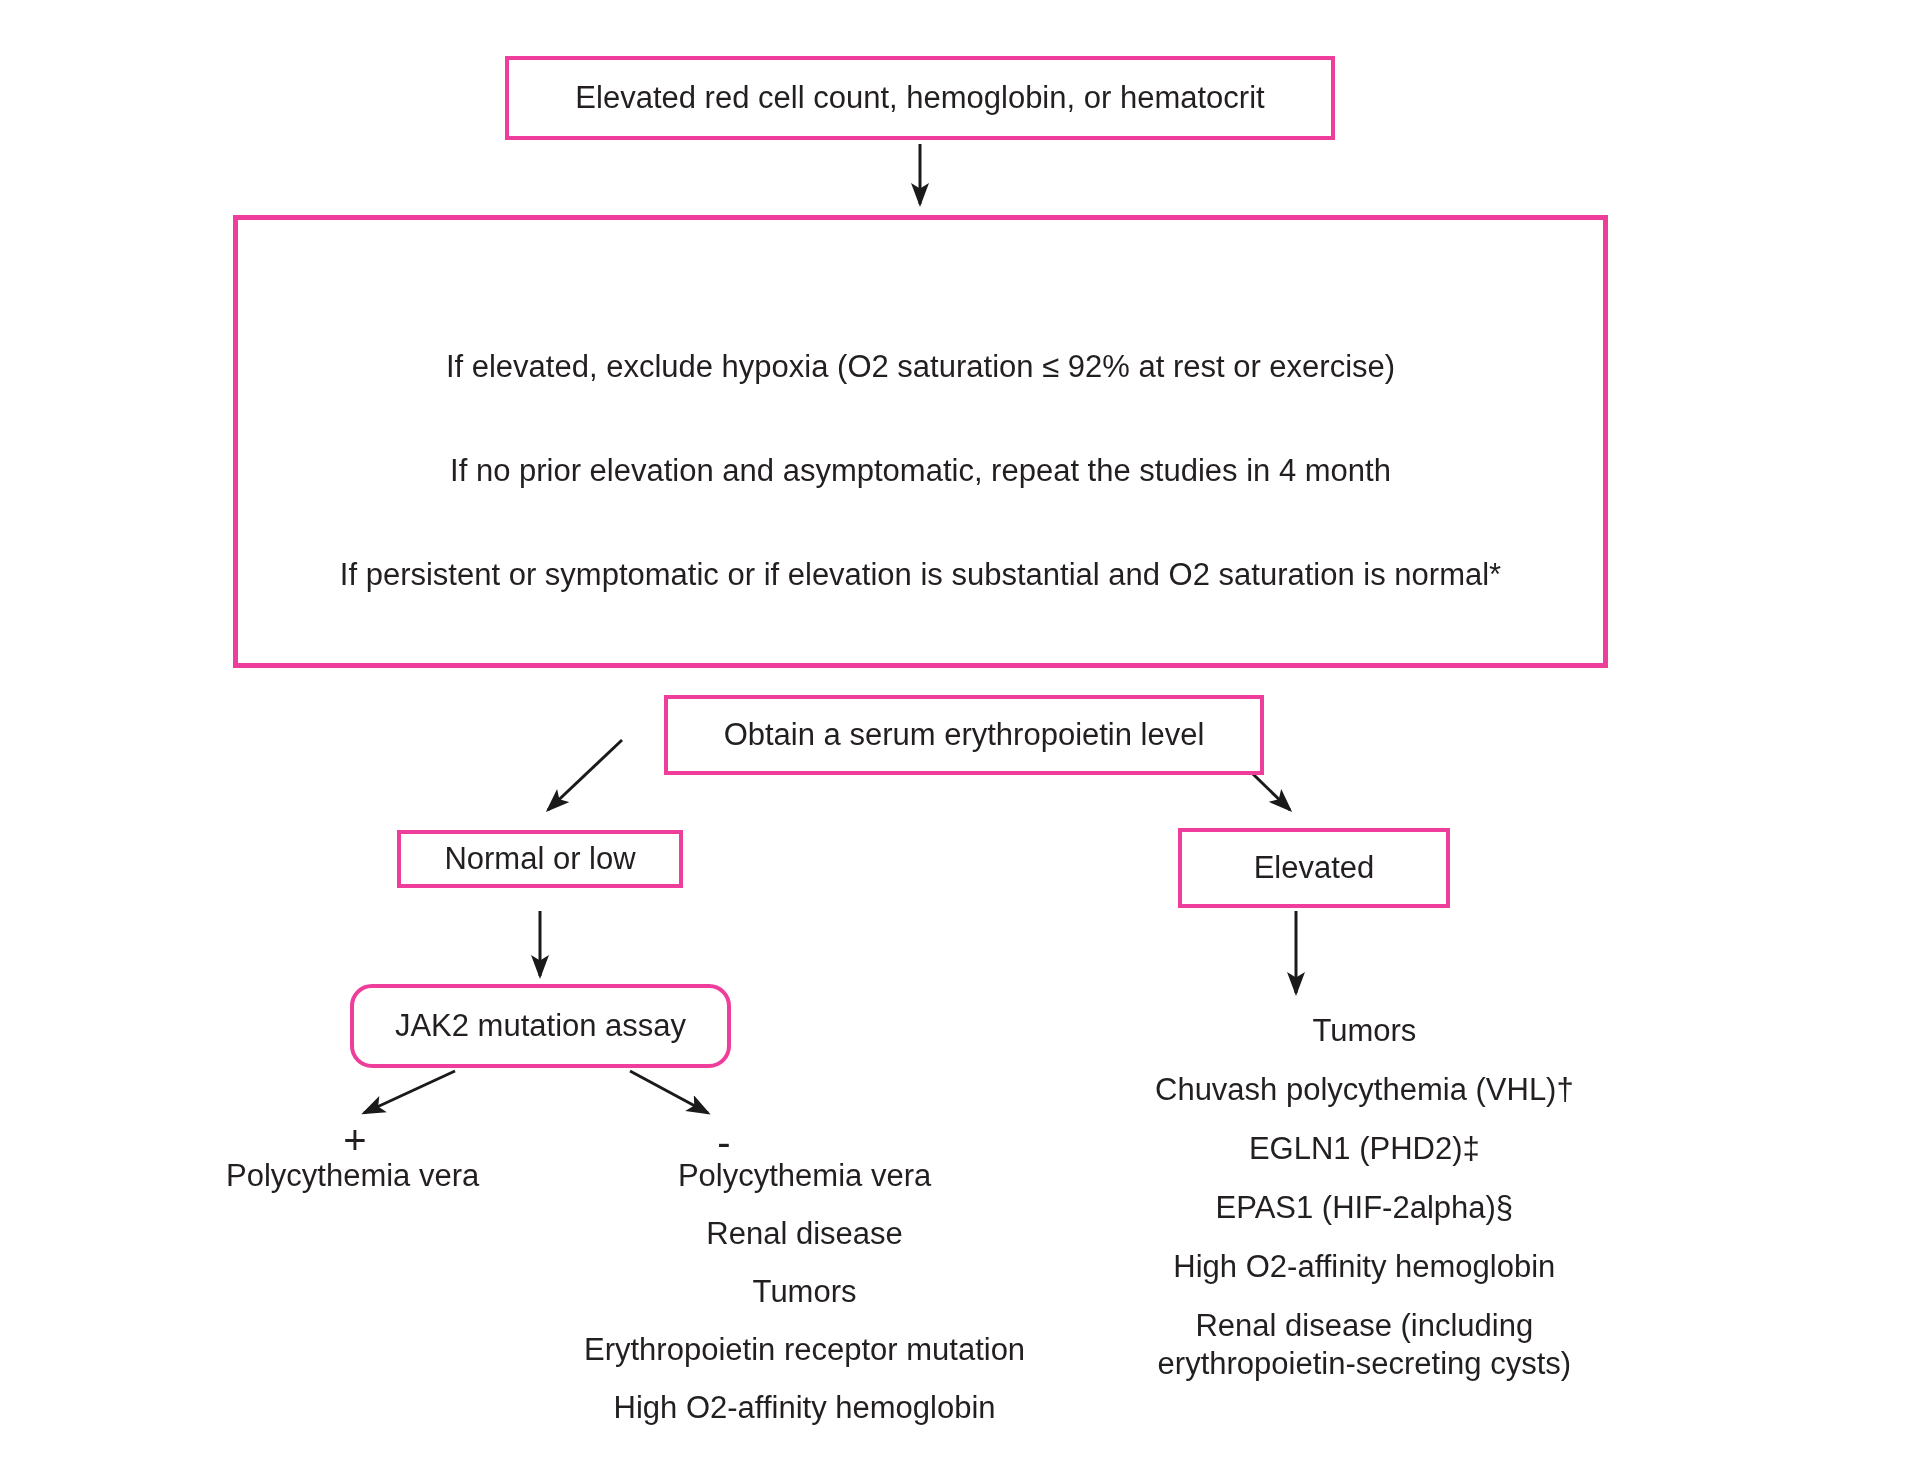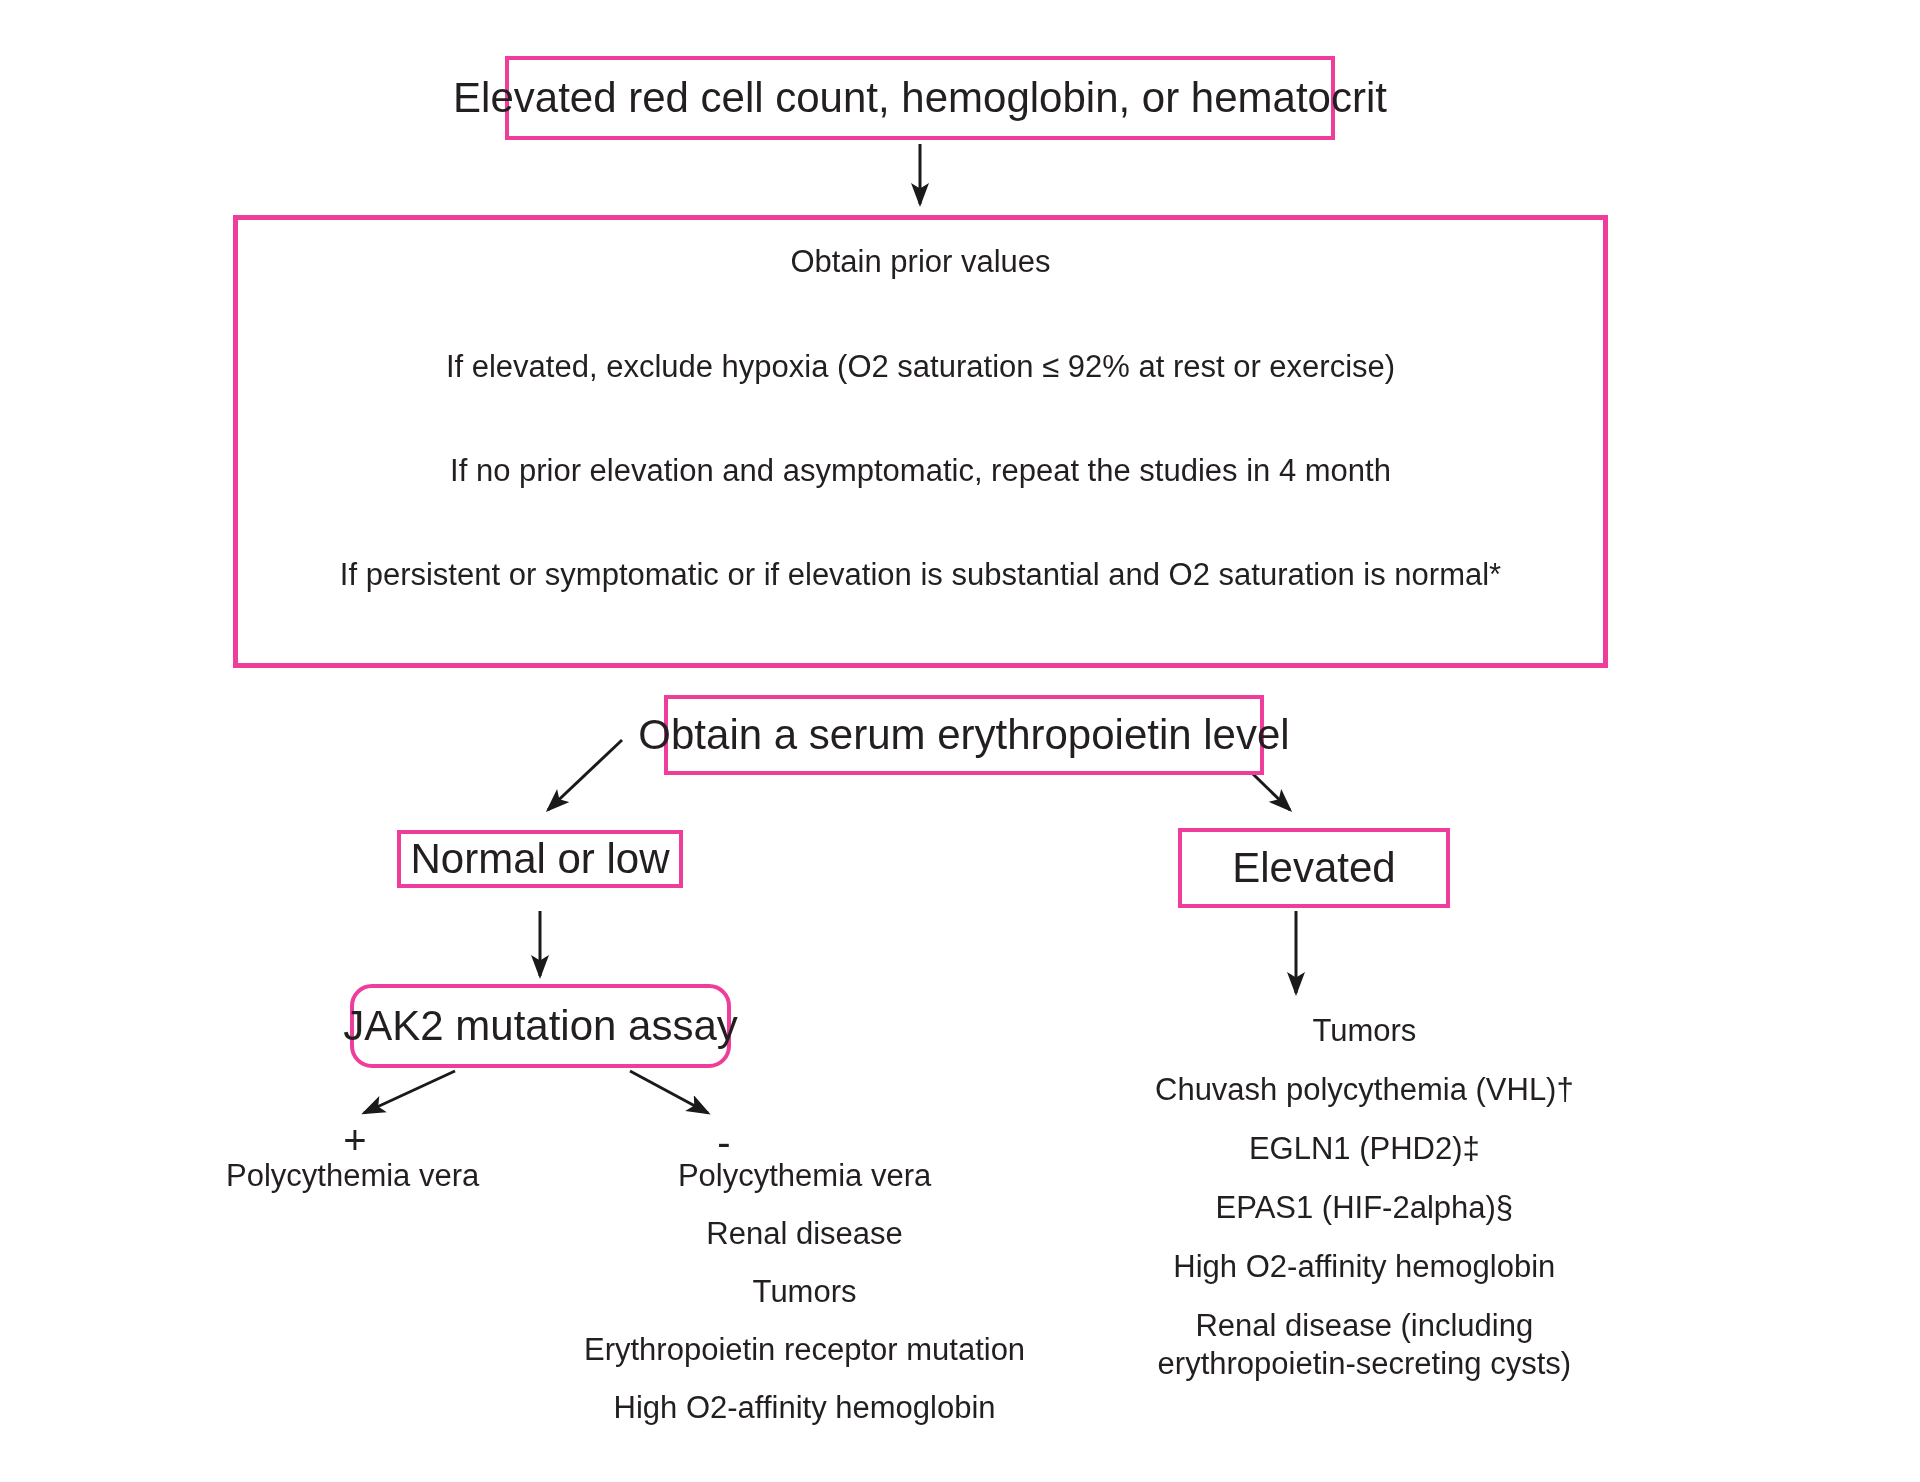--- a/index.html
+++ b/index.html
@@ -13,21 +13,21 @@
     overflow:hidden;
   }
   .arrows{position:absolute;left:0;top:0;width:1920px;height:1482px;}
   .pbox{
     position:absolute;
     border:4px solid #EE3D9B;
     background:#ffffff;
     display:flex;
     align-items:center;
     justify-content:center;
-    font-size:42px;
+    font-size:31px;
     white-space:nowrap;
     box-sizing:border-box;
   }
   .bigbox{
     position:absolute;
     border:5px solid #EE3D9B;
     background:#ffffff;
     box-sizing:border-box;
   }
   .step{
@@ -88,21 +88,20 @@
     <line x1="1296" y1="911" x2="1296" y2="993" stroke="#1A1A1A" stroke-width="3" marker-end="url(#ah)"></line>
     <line x1="455" y1="1071" x2="364" y2="1113" stroke="#1A1A1A" stroke-width="3" marker-end="url(#ah)"></line>
     <line x1="630" y1="1071" x2="708" y2="1113" stroke="#1A1A1A" stroke-width="3" marker-end="url(#ah)"></line>
   </svg>
 
   <div class="pbox" style="left:505px;top:56px;width:830px;height:84px;">
     <span>Elevated red cell count, hemoglobin, or hematocrit</span>
   </div>
 
   <div class="bigbox" style="left:233px;top:215px;width:1375px;height:453px;"></div>
-  <div class="step" style="top:245px;">Obtain prior values</div>
   <div class="step" style="top:350px;text-align:center;">If elevated, exclude hypoxia (O2 saturation ≤ 92% at rest or exercise)</div>
   <div class="step" style="top:454px;">If no prior elevation and asymptomatic, repeat the studies in 4 month</div>
   <div class="step" style="top:558px;">If persistent or symptomatic or if elevation is substantial and O2 saturation is normal*</div>
 
   <div class="pbox" style="left:648px;top:695px;width:600px;height:80px;margin-left:16px;">
     <span>Obtain a serum erythropoietin level</span>
   </div>
 
   <div class="pbox" style="left:397px;top:830px;width:286px;height:58px;">
     <span>Normal or low</span>

